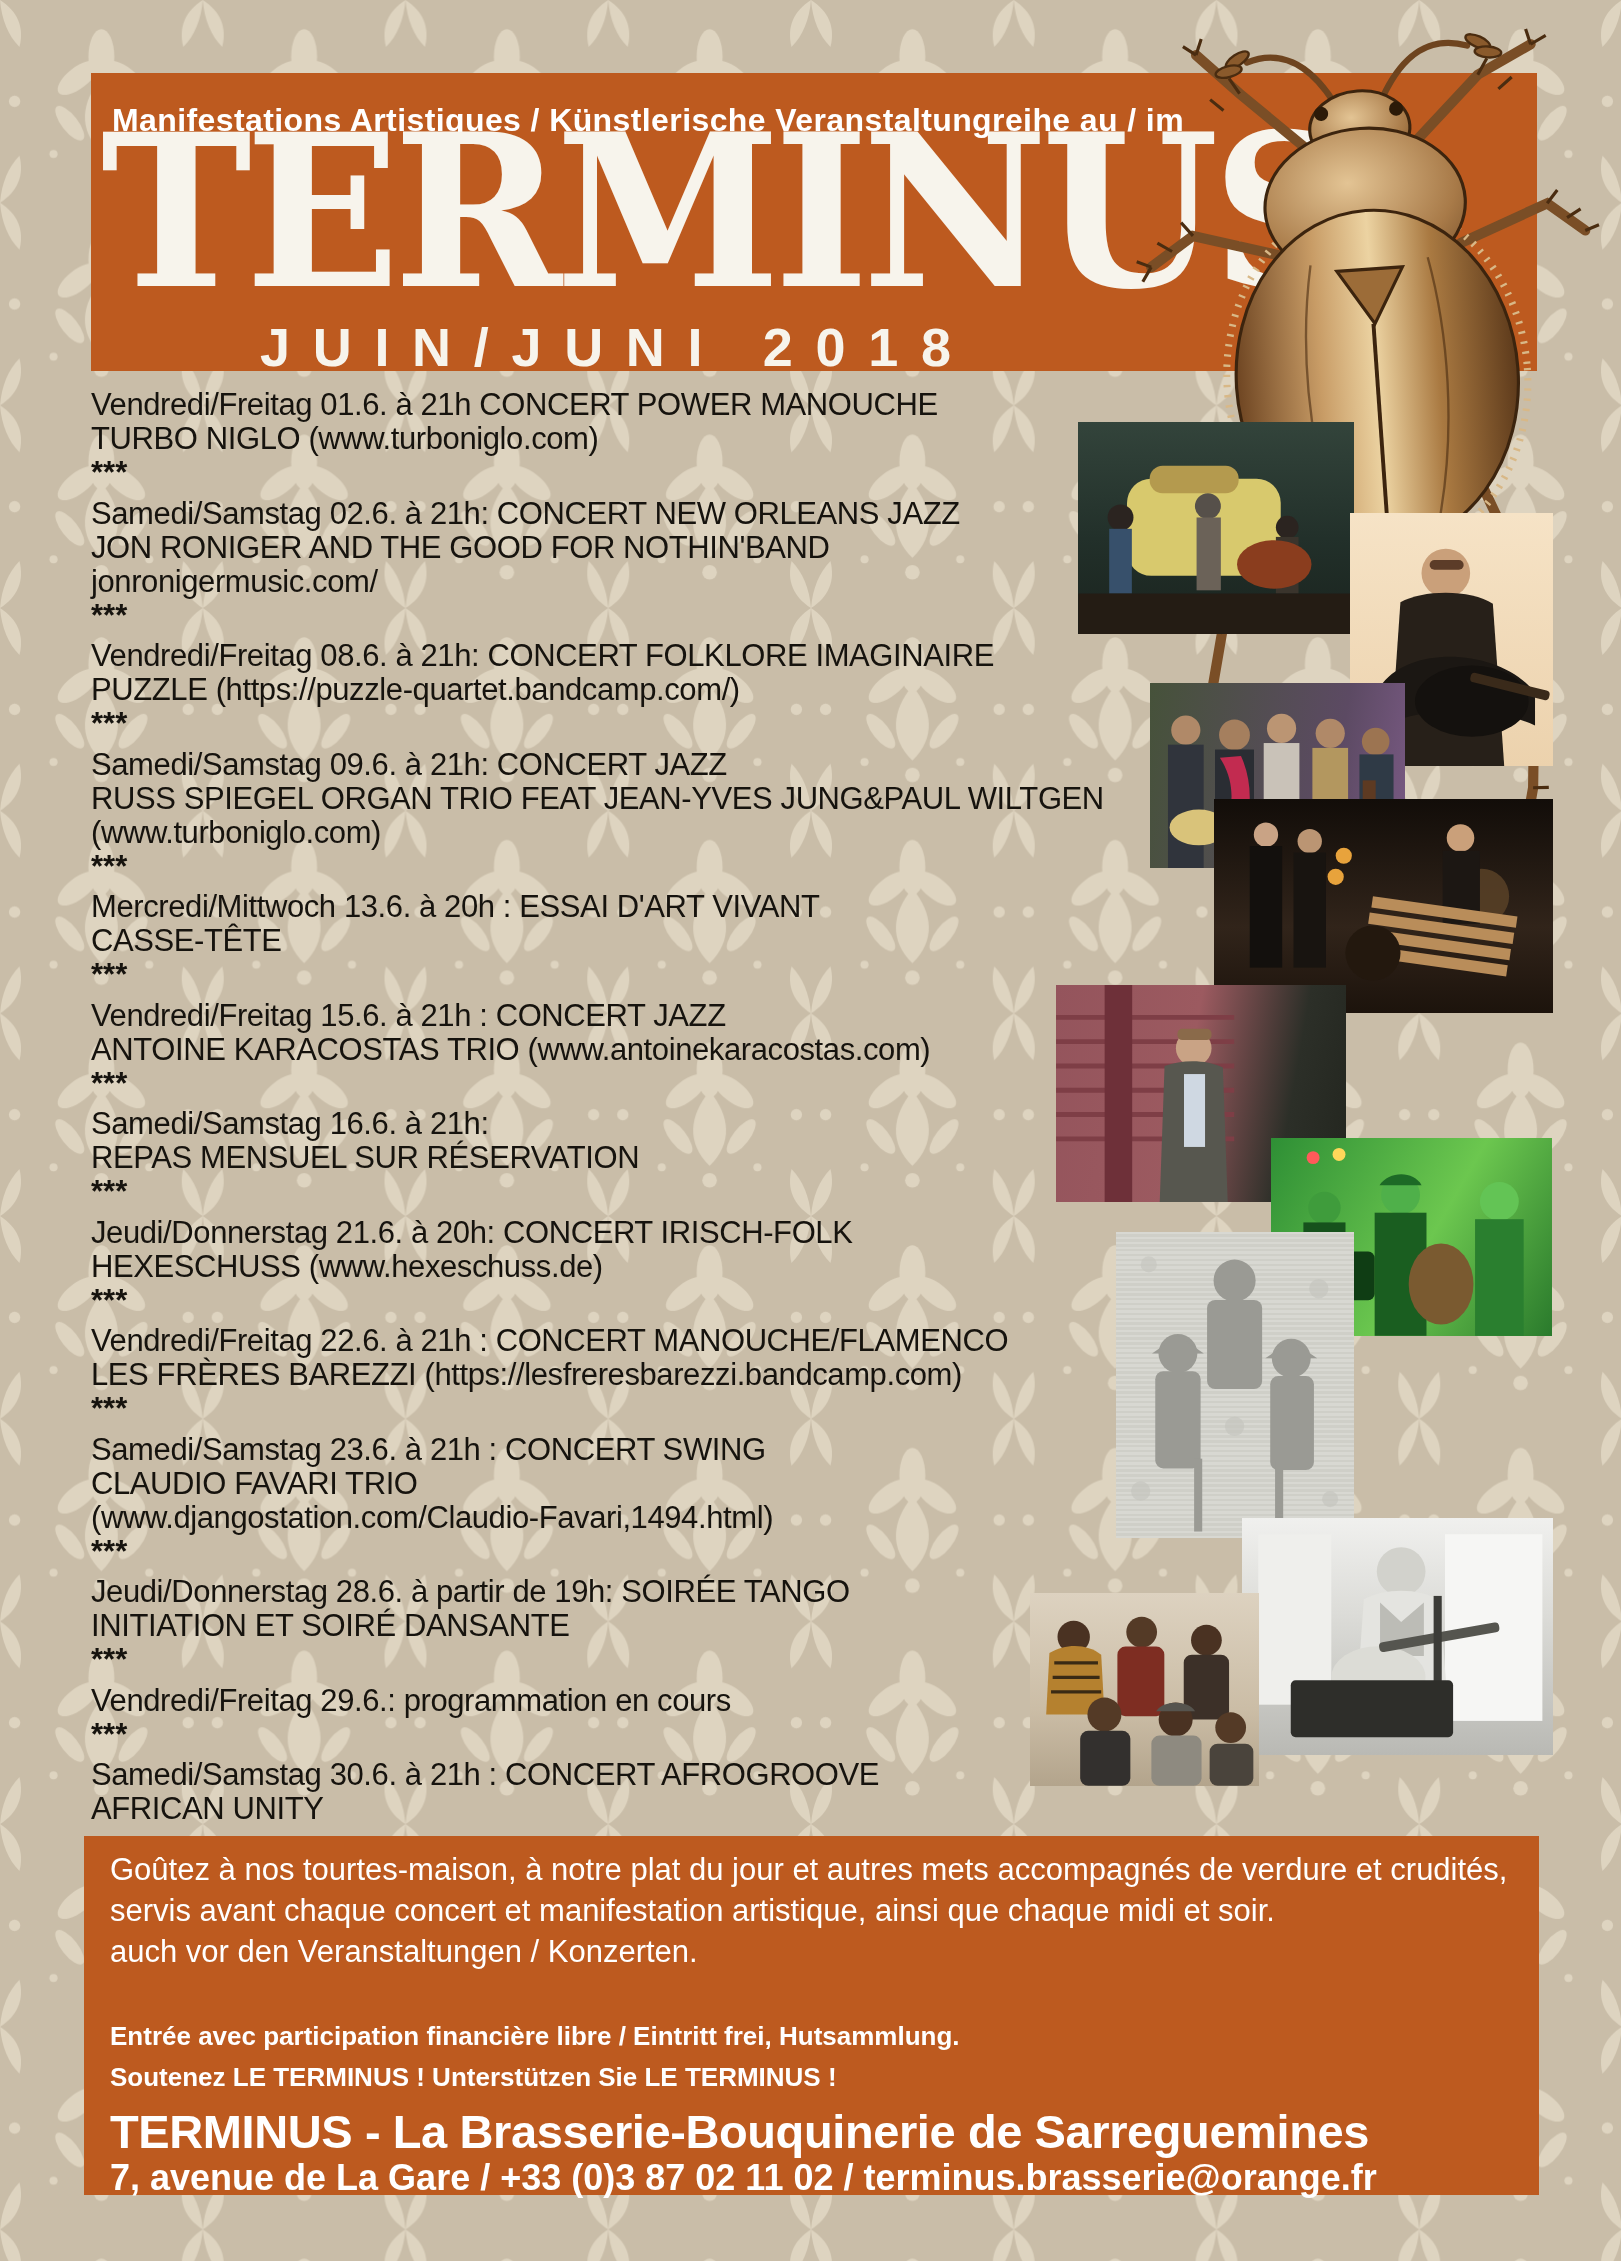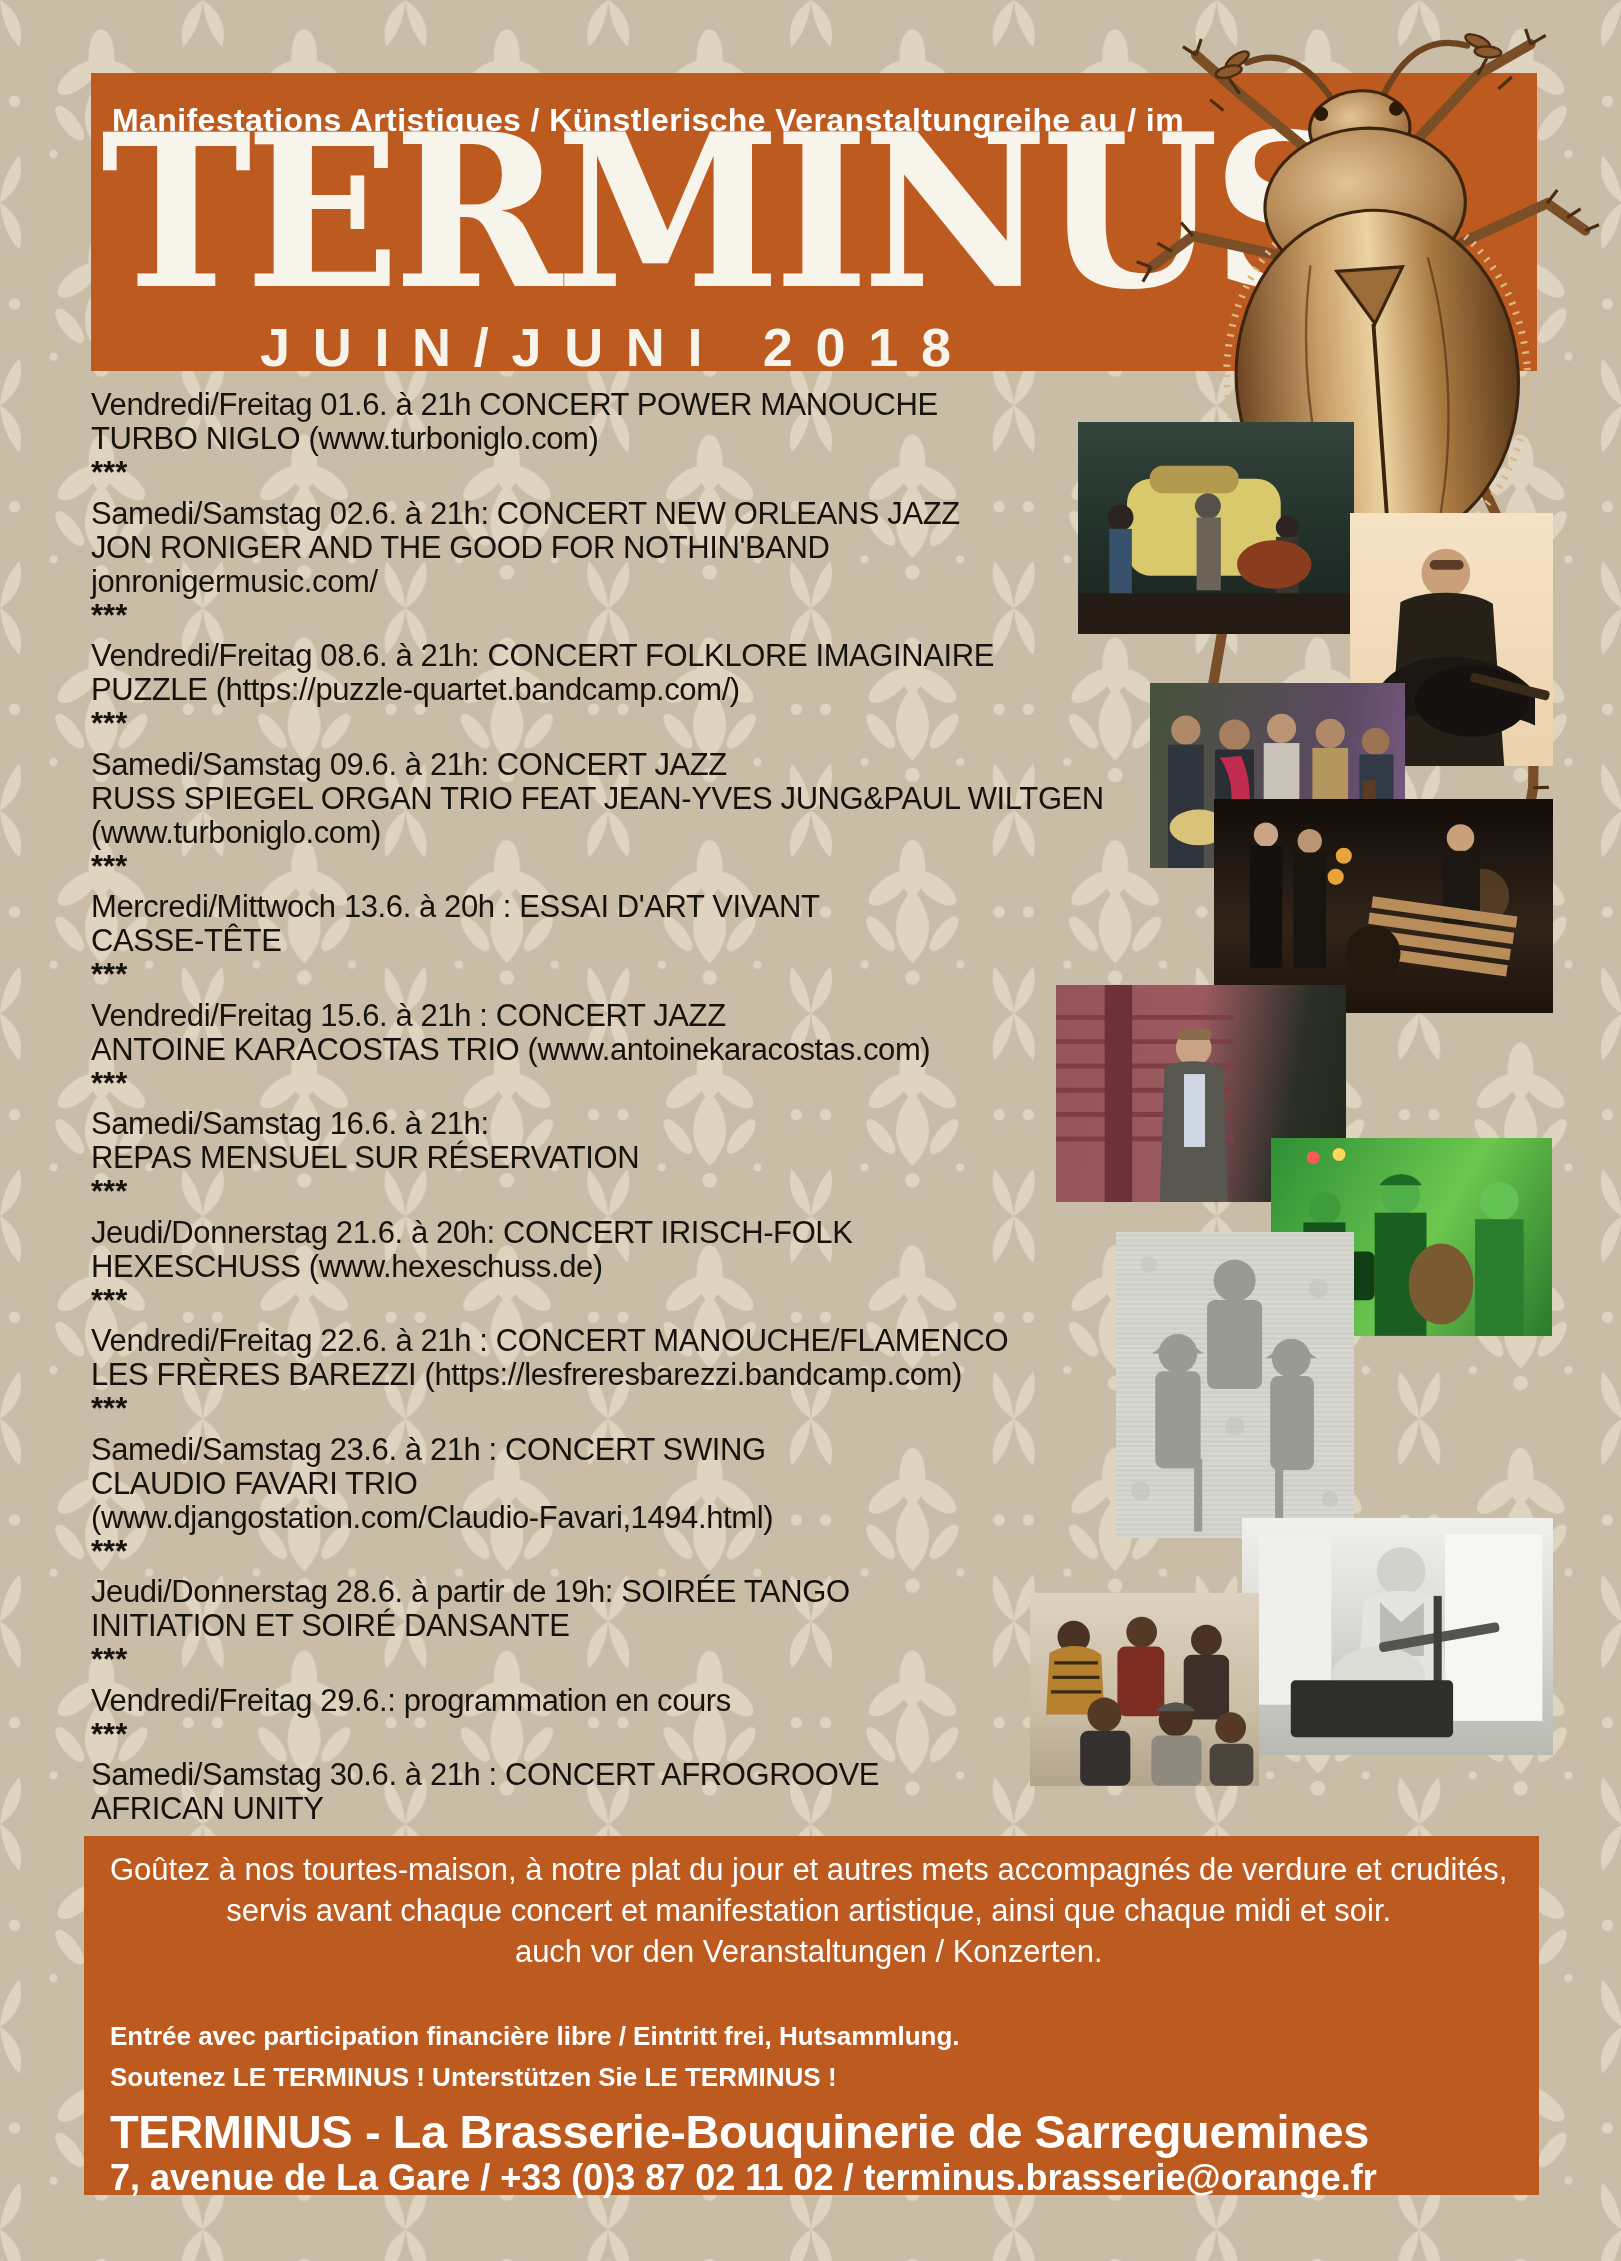--- a/index.html
+++ b/index.html
@@ -49,21 +49,21 @@
   .ph-7{left:1116px;top:1232px;width:238px;height:306px;
         background:repeating-linear-gradient(0deg,#d8d8d2 0 2.4px,#cfcfc8 2.4px 4.9px);}
   .ph-8{left:1242px;top:1518px;width:311px;height:237px;background:linear-gradient(#f0f0ee 0%,#dcdcd8 40%,#b9b9b4 100%);}
   .ph-9{left:1030px;top:1593px;width:229px;height:193px;background:linear-gradient(#ddd2c0,#cbbda6 60%,#b3a48c);}
   
   .footer{
     position:absolute;left:84px;top:1836px;width:1455px;height:359px;
     background:#bd5a1f;color:#ffffff;
   }
   .ft-par{position:absolute;left:26px;top:13px;}
-  .ft-par div{font-size:31px;line-height:41px;font-weight:normal;white-space:nowrap;text-align:center;}
+  .ft-par div{font-size:31px;line-height:41px;font-weight:normal;white-space:nowrap;}
   .ft-bold{position:absolute;left:26px;top:180px;}
   .ft-bold div{font-size:26px;line-height:41px;font-weight:bold;white-space:nowrap;}
   .ft-venue{
     position:absolute;left:26px;top:268px;font-size:47px;font-weight:bold;
     letter-spacing:-0.4px;white-space:nowrap;
   }
   .ft-addr{
     position:absolute;left:26px;top:321px;font-size:36px;font-weight:bold;
     white-space:nowrap;
   }

